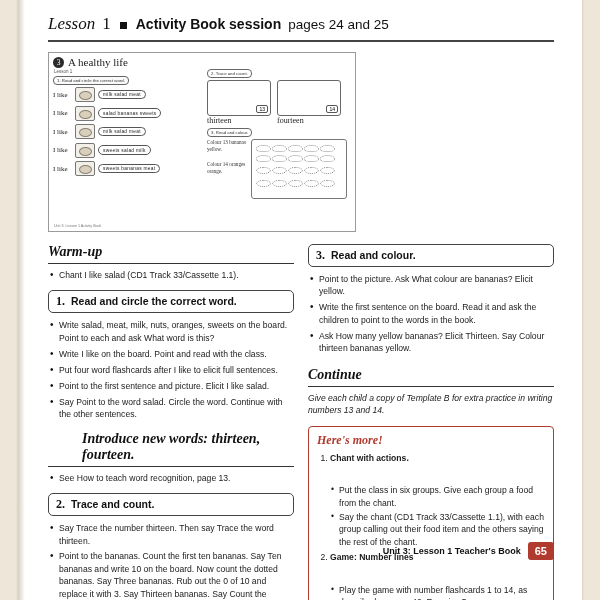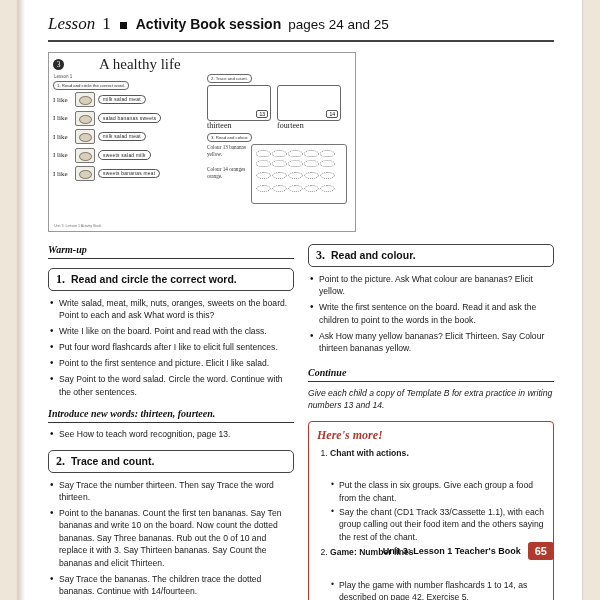--- a/index.html
+++ b/index.html
@@ -94,23 +94,22 @@
     width: 11px; height: 11px;
     border-radius: 50%;
     background: #2a2a2a;
     color: #fff;
     font-size: 7.5px;
     display: flex; align-items: center; justify-content: center;
     font-family: "Liberation Serif", serif;
   }
   .facs-title span.t {
     font-family: "Liberation Serif", serif;
-    font-size: 15px;
+    font-size: 11px;
     color: #222;
-    margin-left: 31px;
   }
   .facs-body {
     display: flex;
     padding: 0 4px;
     gap: 4px;
   }
   .facs-left { width: 150px; }
   .facs-right { width: 140px; }
   .lesson-tag { font-size: 4.5px; color: #555; margin: 0 0 2px 1px; }
   .task-pill {
@@ -225,21 +224,21 @@
   .cols {
     display: flex;
     gap: 14px;
     margin-top: 12px;
   }
   .col { width: 246px; }
   .h-it {
     font-family: "Liberation Serif", serif;
     font-style: italic;
     font-weight: bold;
-    font-size: 10px;
+    font-size: 14px;
     color: #111;
     margin: 0 0 3px 0;
   }
   .rule {
     border: 0;
     border-top: 1.5px solid #333;
     margin: 0 0 5px 0;
   }
   .numbox {
     border: 1px solid #444;
@@ -445,34 +444,37 @@
         </div>
       </div>
       <div class="footer-tag">Unit 3: Lesson 1  Activity Book</div>
     </div>
 
     <div class="cols">
 
       <div class="col">
         <div class="h-it">Warm-up</div>
         <hr class="rule">
+        <ul class="bl">
+          <li><span>Chant I like salad (CD1 Track 33/Cassette 1.1).</span></li>
+        </ul>
 
         <div class="numbox">
           <span class="n">1.</span>
           <span>Read and circle the correct word.</span>
         </div>
         <ul class="bl">
           <li><span>Write salad, meat, milk, nuts, oranges, sweets on the board. Point to each and ask What word is this?</span></li>
           <li><span>Write I like on the board. Point and read with the class.</span></li>
           <li><span>Put four word flashcards after I like to elicit full sentences.</span></li>
           <li><span>Point to the first sentence and picture. Elicit I like salad.</span></li>
           <li><span>Say Point to the word salad. Circle the word. Continue with the other sentences.</span></li>
         </ul>
 
-        <div class="h-it" style="margin-top:10px;">Introduce new words: thirteen, fourteen.</div>
+        <div class="h-it" style="margin-top:10px;margin-left:34px;">Introduce new words: thirteen, fourteen.</div>
         <hr class="rule">
         <ul class="bl">
           <li><span>See How to teach word recognition, page 13.</span></li>
         </ul>
 
         <div class="numbox">
           <span class="n">2.</span>
           <span>Trace and count.</span>
         </div>
         <ul class="bl">

